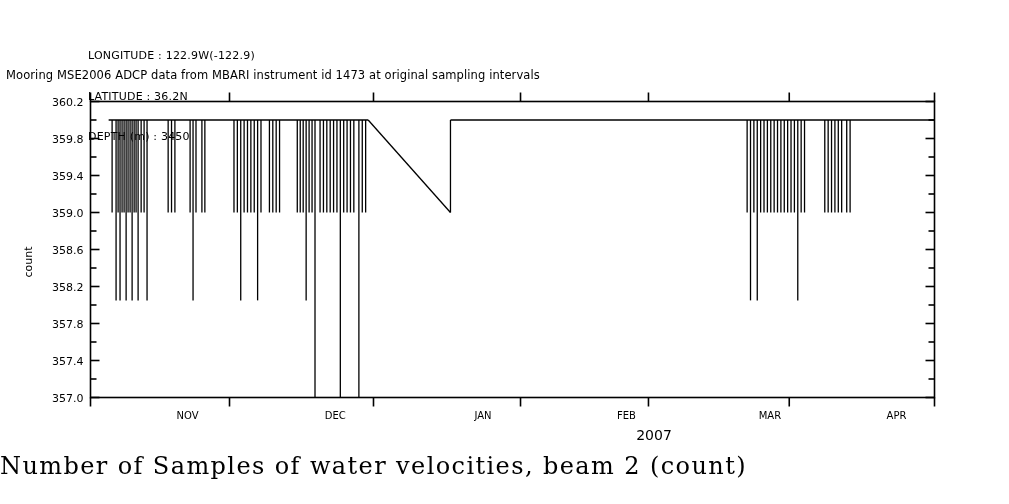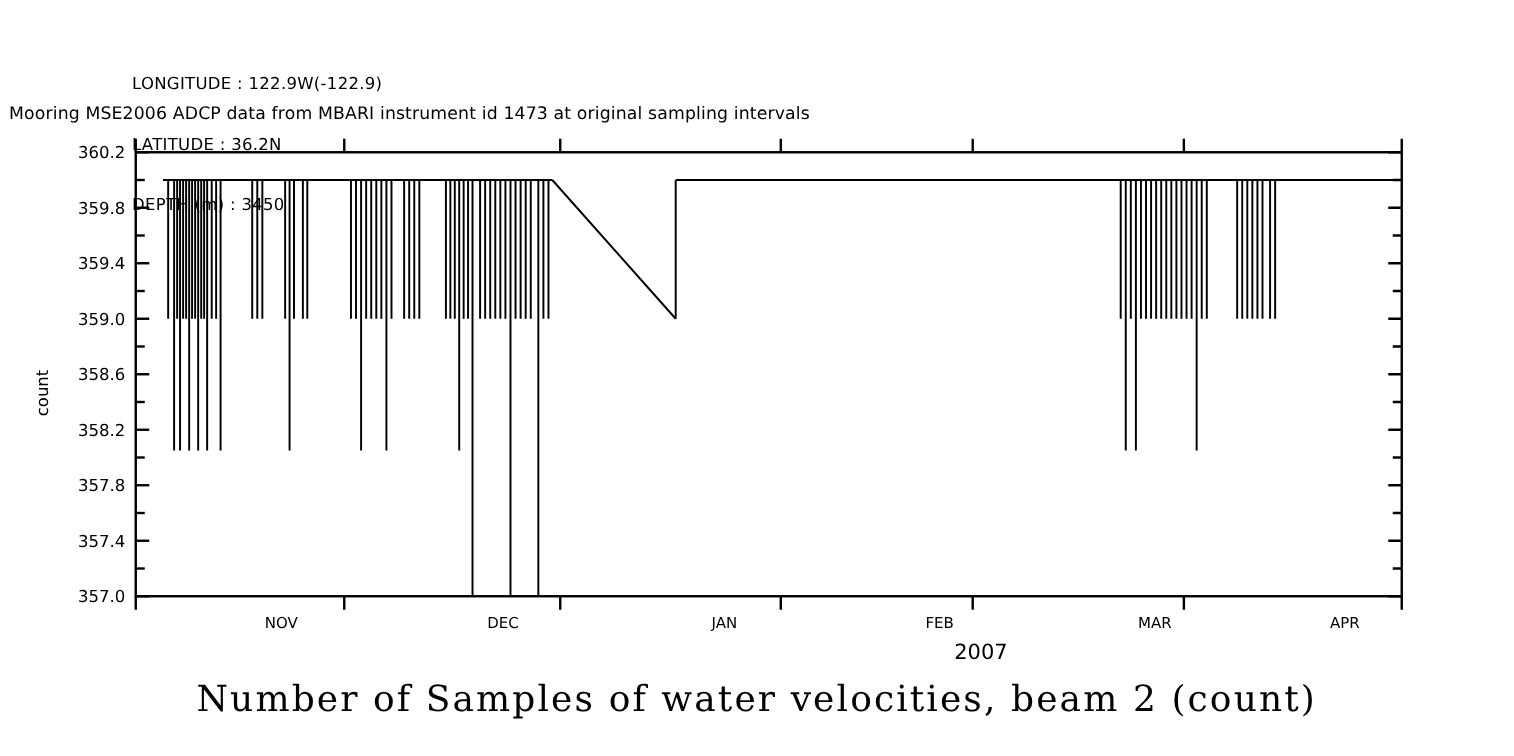--- a/index.html
+++ b/index.html
@@ -46,21 +46,20 @@
   }
   .plot-title-inner {
     display: inline-block;
     transform: translateX(6px);
   }
   .caption {
     position: absolute;
     left: 0;
     top: 452px;
     width: 1009px;
-    text-align: center;
     font-family: "DejaVu Serif", serif;
     font-size: 24px;
     letter-spacing: 1.4px;
   }
   svg.chart {
     position: absolute;
     left: 0;
     top: 0;
   }
   svg text {

